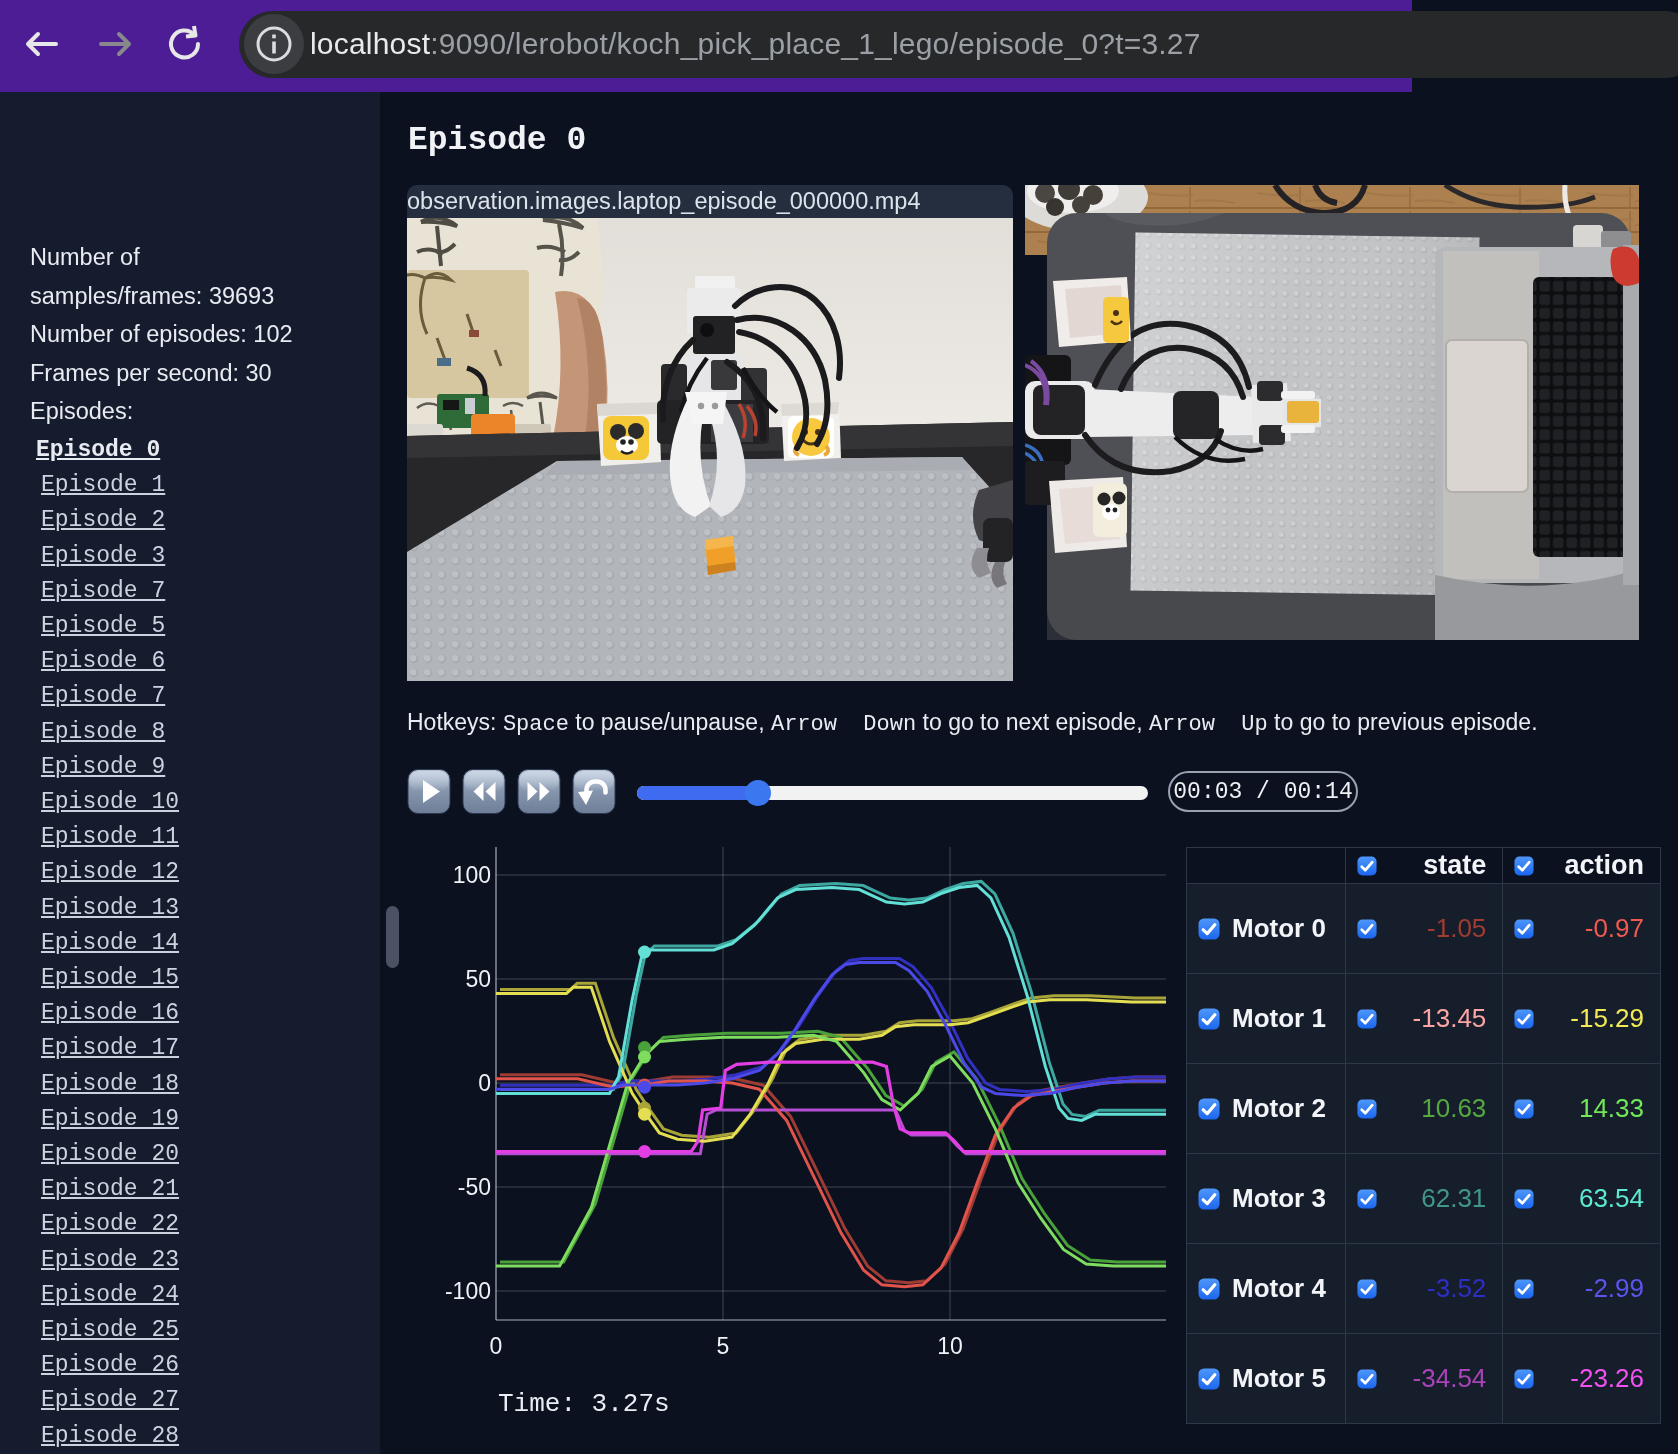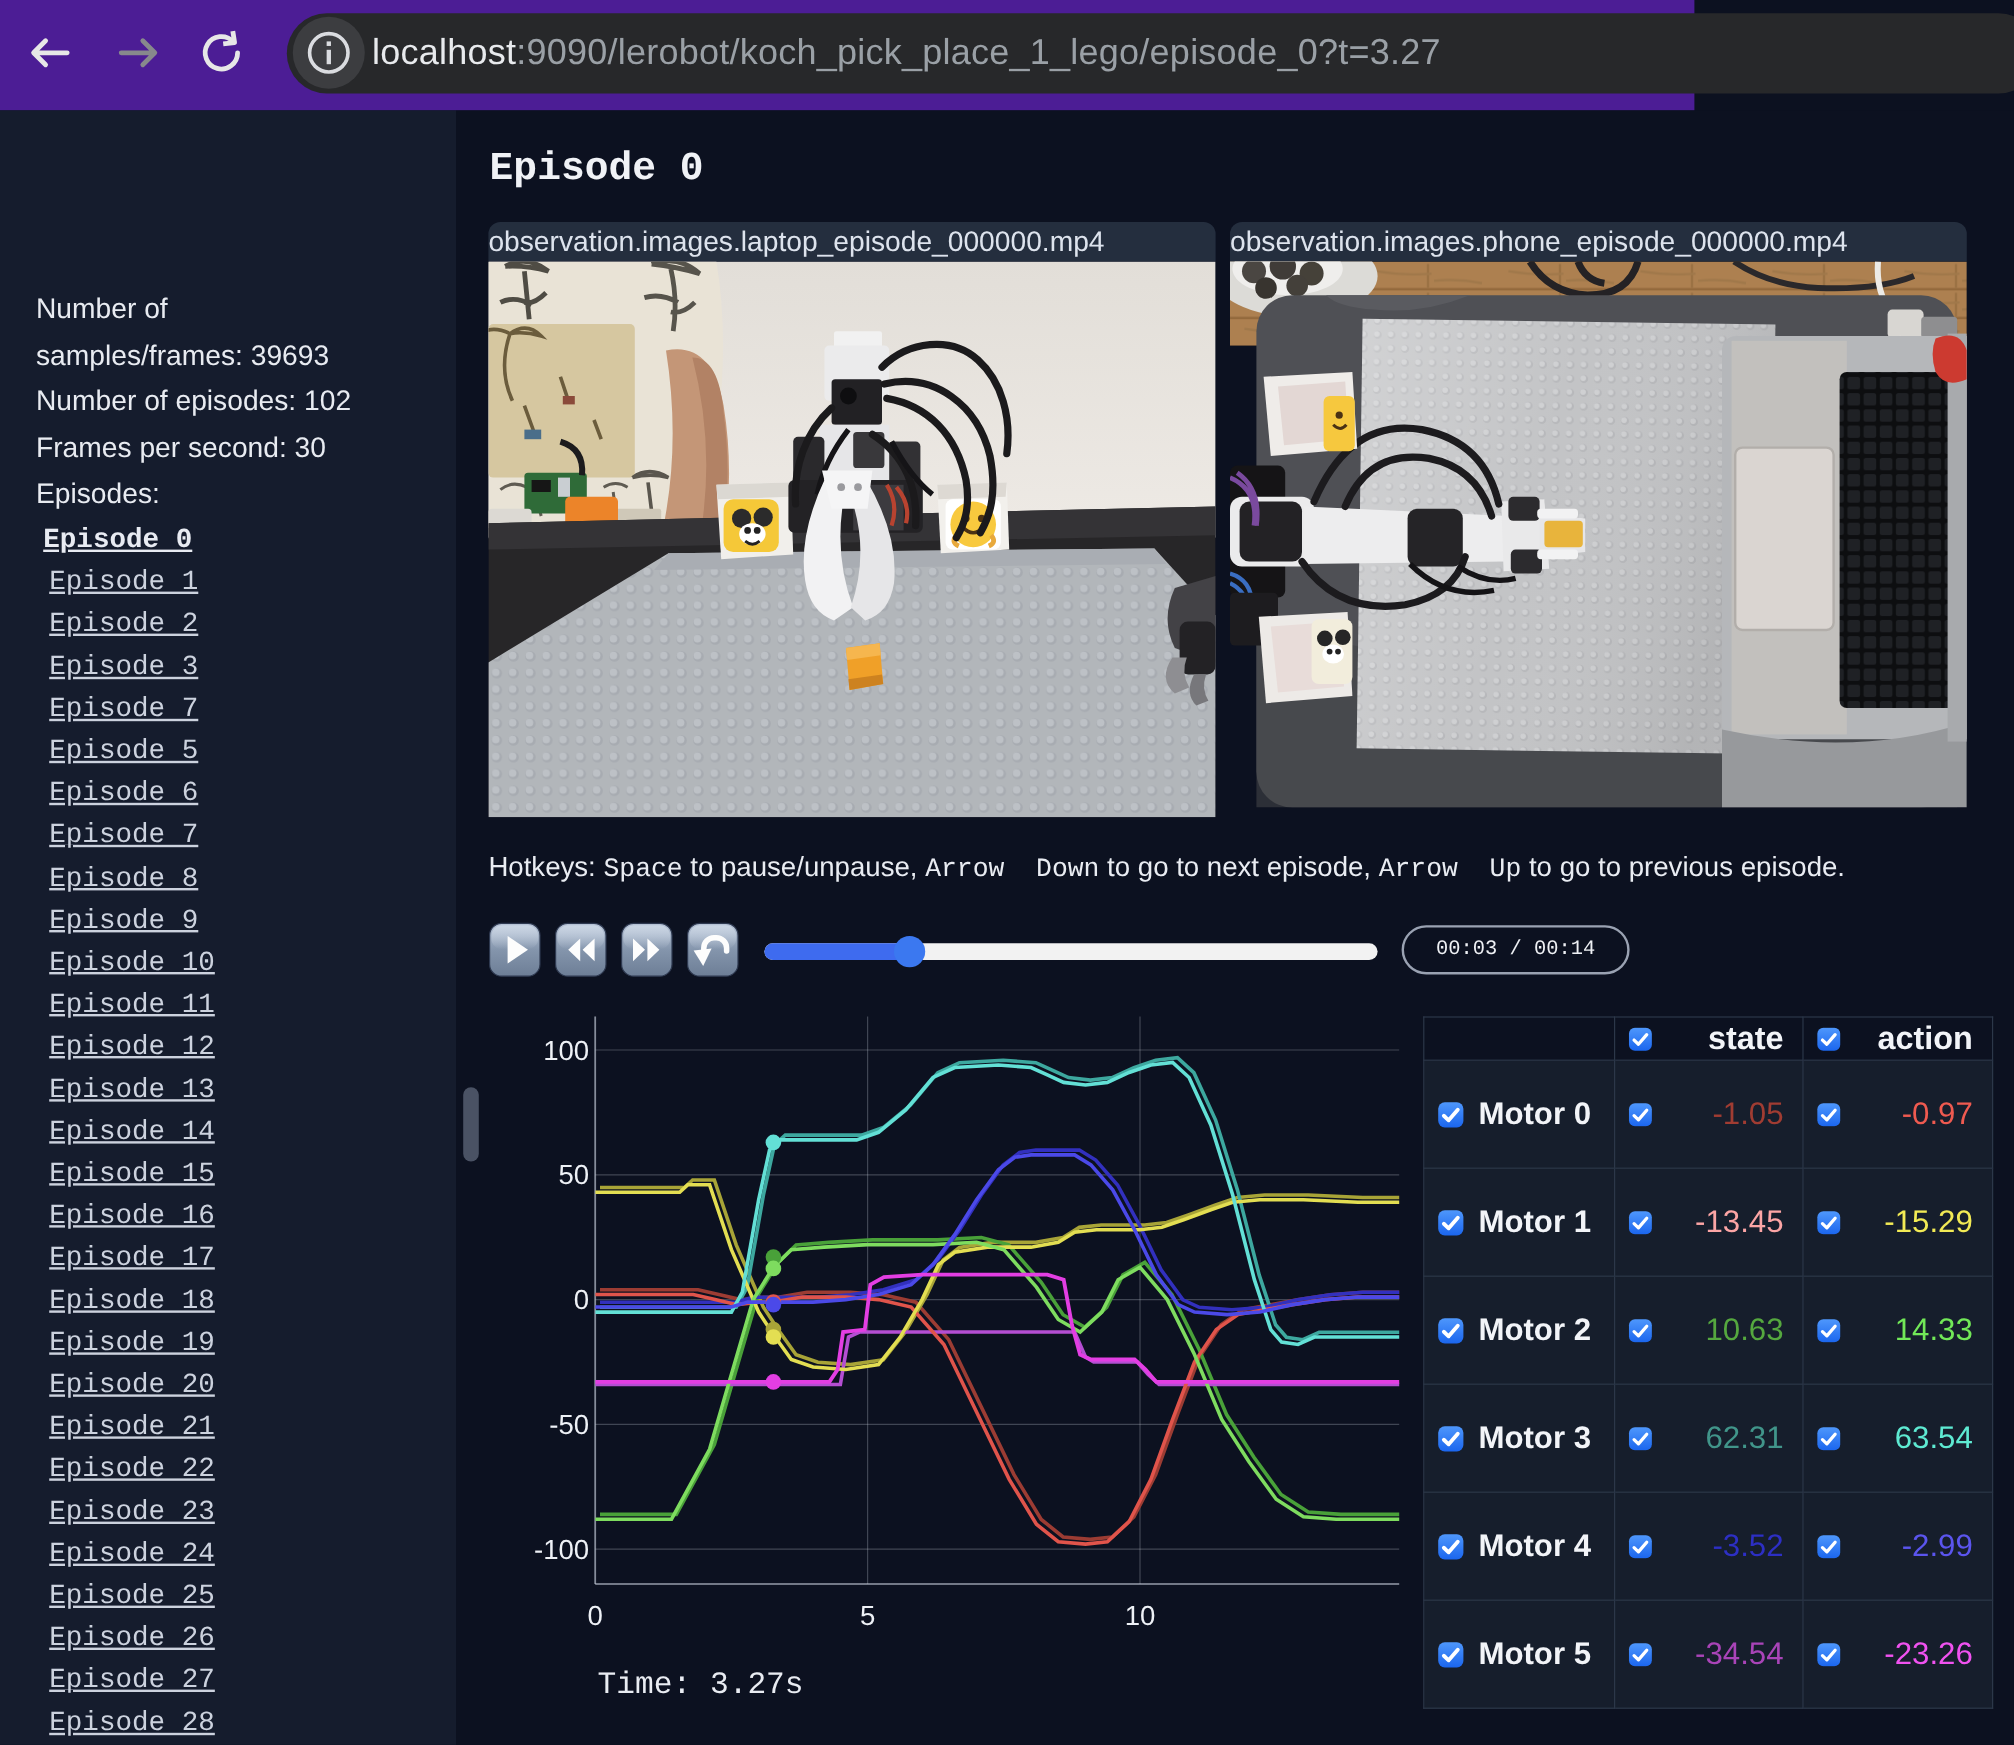--- a/index.html
+++ b/index.html
@@ -25,21 +25,21 @@
   .vpanel .cap { height:33px; background:#242e3e; border-radius:10px 10px 0 0; color:#dde3ed; font-size:23.5px; line-height:32px; white-space:nowrap; overflow:hidden;}
   #vid1 { left:27px; width:606px; }
   #vid2 { left:645px; width:614px; }
   #hotkeys { position:absolute; left:27px; top:617px; font-size:23px; color:#e9ecf2; }
   #hotkeys .mono { font-family:"Liberation Mono", monospace; font-size:22px; }
   #controls { position:absolute; left:27px; top:674px; height:50px; }
   .ebtn { position:absolute; top:2px; width:44px; height:47px; }
   #track { position:absolute; left:230px; top:20px; width:511px; height:14px; background:#f2f2f2; border-radius:7px; }
   #trackfill { position:absolute; left:230px; top:20px; width:122px; height:14px; background:#3e6bef; border-radius:7px; }
   #thumb { position:absolute; left:338px; top:14px; width:26px; height:26px; border-radius:50%; background:#3b78f0; }
-  #timebadge { position:absolute; left:761px; top:5px; width:190px; height:41px; border:2px solid #9aa2b2; border-radius:21px; color:#eef0f4; font-family:"Liberation Mono", monospace; font-size:17px; line-height:38px; text-align:center; }
+  #timebadge { position:absolute; left:761px; top:5px; width:190px; height:41px; border:2px solid #9aa2b2; border-radius:21px; color:#eef0f4; font-family:"Liberation Mono", monospace; font-size:23px; line-height:38px; text-align:center; }
   #timelabel { position:absolute; left:118px; top:1297px; font-family:"Liberation Mono", monospace; font-size:26px; color:#e9ecf2; }
   #scrollthumb { position:absolute; left:6px; top:814px; width:13px; height:62px; border-radius:7px; background:#4a5264; }
   
   #mtable { position:absolute; left:806px; top:755px; width:475px; border-collapse:collapse; color:#f2f4f8; }
   #mtable td, #mtable th { border:1px solid #2c3749; }
   #mtable tr.hdr td { height:36px; background:#0c1120; }
   #mtable tr.row td { height:90px; background:#161e2c; }
   #mtable td.c1 { width:159px; }
   #mtable td.c2 { width:158px; }
   #mtable td.c3 { width:158px; }
@@ -221,21 +221,20 @@
 <path d="M278 174 L320 174 L316 206 L286 206 Z" fill="#f5f5f6"></path>
 <circle cx="294" cy="188" r="3.2" fill="#9a9a9e"></circle>
         <circle cx="308" cy="188" r="3.2" fill="#9a9a9e"></circle>
 
 <path d="M298 322 L326 318 L329 352 L301 357 Z" fill="#f0a028"></path>
 <path d="M298 322 L326 318 L327 328 L299 332 Z" fill="#f6b64e"></path>
 <path d="M301 357 L329 352 L328 344 L300 348 Z" fill="#cd8220"></path>
 </svg>
 </div>
   <div class="vpanel" id="vid2">
-    <div class="cap">observation.images.phone_episode_000000.mp4</div>
 <svg width="614" height="455" viewBox="0 0 614 455" style="display:block">
 <defs>
   <pattern id="wood" width="110" height="24" patternUnits="userSpaceOnUse">
     <rect width="110" height="24" fill="#ad8050"></rect>
     <rect y="22" width="110" height="2" fill="#93693c"></rect>
     <rect x="54" y="2" width="2" height="20" fill="#9b7244"></rect>
     <path d="M12 8 q24 4 46 2 M60 16 q20 -2 40 2" stroke="#a0784a" stroke-width="2" fill="none"></path>
   </pattern>
   <pattern id="studs2" width="11.5" height="11.5" patternUnits="userSpaceOnUse">
     <rect width="11.5" height="11.5" fill="#c3c4c6"></rect>

